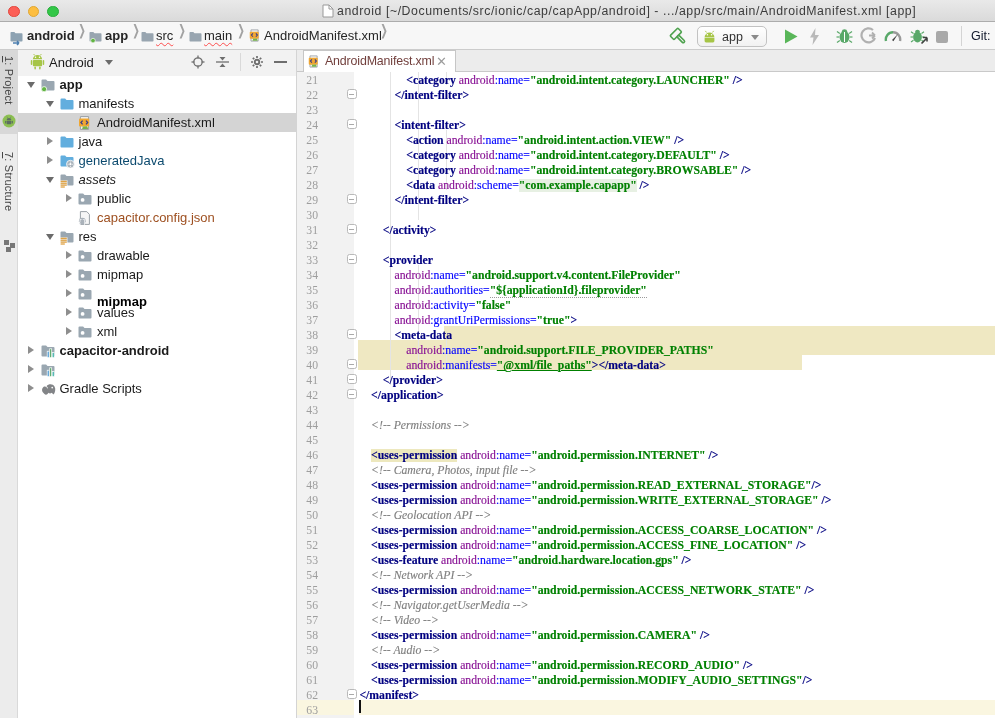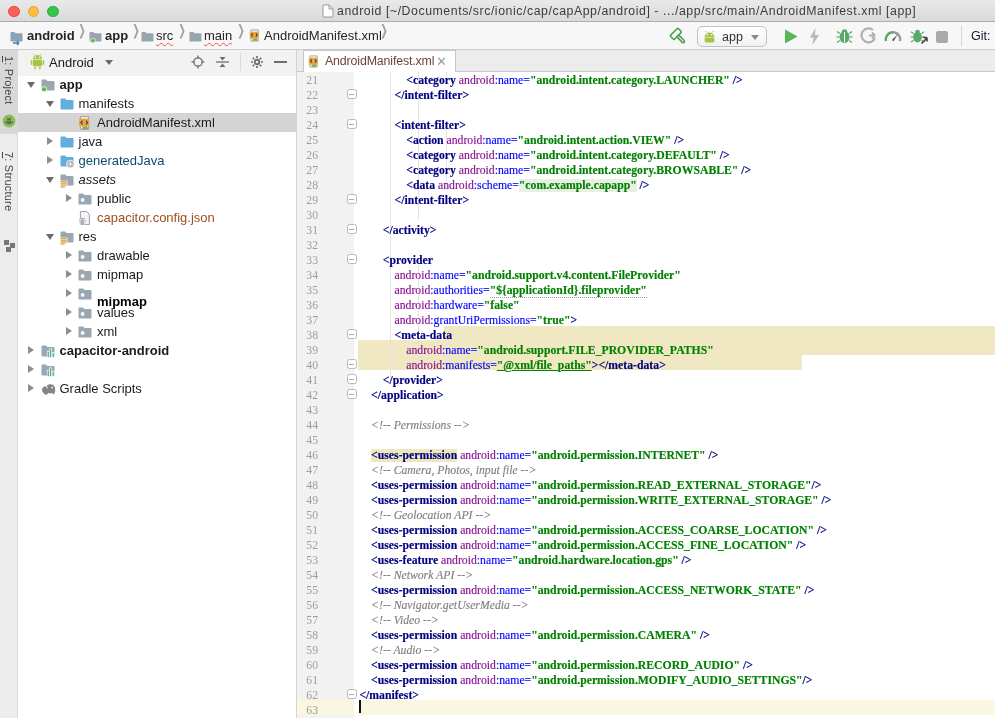--- a/index.html
+++ b/index.html
@@ -385,21 +385,21 @@
                 <span class="t">&lt;category</span> <span class="ns">android</span><span class="an">:name=</span><span class="v">"android.intent.category.DEFAULT"</span><span class="t"> /&gt;</span>
                 <span class="t">&lt;category</span> <span class="ns">android</span><span class="an">:name=</span><span class="v">"android.intent.category.BROWSABLE"</span><span class="t"> /&gt;</span>
                 <span class="t">&lt;data</span> <span class="ns">android</span><span class="an">:scheme=</span><span class="v hlg">"com.example.capapp"</span><span class="t"> /&gt;</span>
             <span class="t">&lt;/intent-filter&gt;</span>
 
         <span class="t">&lt;/activity&gt;</span>
 
         <span class="t">&lt;provider</span>
             <span class="ns">android</span><span class="an">:name=</span><span class="v">"android.support.v4.content.FileProvider"</span>
             <span class="ns">android</span><span class="an">:authorities=</span><span class="v vu">"${applicationId}.fileprovider"</span>
-            <span class="ns">android</span><span class="an">:hardware=</span><span class="v">"false"</span>
+            <span class="ns">android</span><span class="an">:activity=</span><span class="v">"false"</span>
             <span class="ns">android</span><span class="an">:grantUriPermissions=</span><span class="v">"true"</span><span class="t">&gt;</span>
             <span class="t">&lt;meta-data</span>
                 <span class="ns">android</span><span class="an">:name=</span><span class="v">"android.support.FILE_PROVIDER_PATHS"</span>
                 <span class="ns">android</span><span class="an">:manifests=</span><span class="v vl">"@xml/file_paths"</span><span class="t">&gt;&lt;/meta-data&gt;</span>
         <span class="t">&lt;/provider&gt;</span>
     <span class="t">&lt;/application&gt;</span>
 
     <span class="c">&lt;!-- Permissions --&gt;</span>
 
     <span class="t hlk">&lt;uses-permission</span> <span class="ns">android</span><span class="an">:name=</span><span class="v">"android.permission.INTERNET"</span><span class="t"> /&gt;</span>

